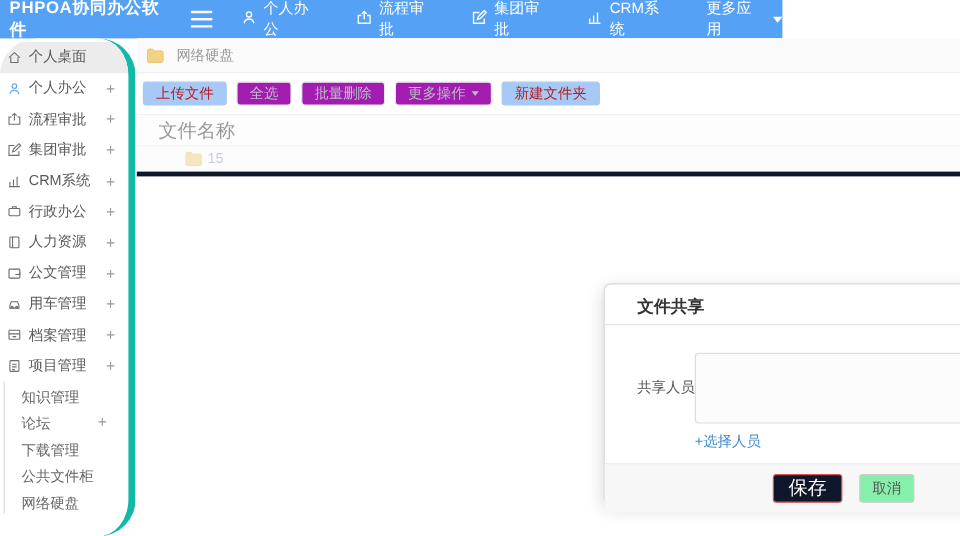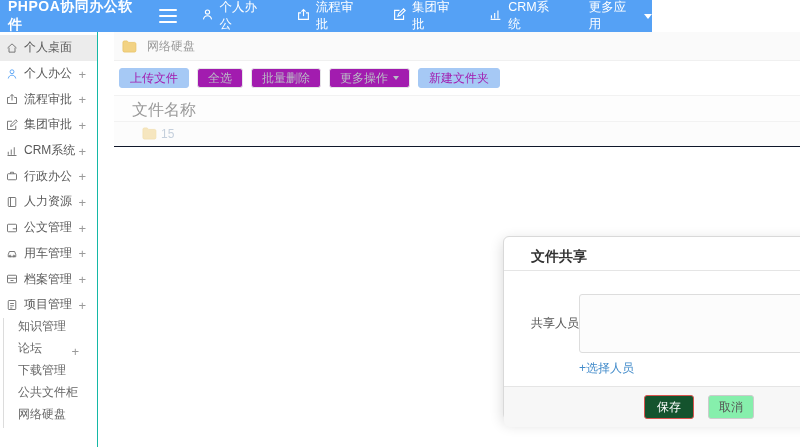--- a/index.html
+++ b/index.html
@@ -13,52 +13,52 @@
   .hamburger { margin-left:16px; width:18px; height:14px; display:flex; flex-direction:column;
     justify-content:space-between; cursor:pointer; }
   .hamburger i { display:block; height:2px; background:#fff; border-radius:1px; }
   .topnav { margin-left:24px; display:flex; align-items:center; gap:30px; }
   .topnav .nav-item { display:flex; align-items:center; gap:6px; font-size:12.5px; cursor:pointer; }
   .topnav svg { width:13px; height:13px; stroke:#fff; fill:none; stroke-width:1.4; }
   .caret-down { width:0; height:0; border-left:4px solid transparent; border-right:4px solid transparent;
     border-top:5px solid #fff; margin-left:2px; }
 
   
-  .sidebar { position:absolute; left:0; top:32px; width:98px; height:415px;
-    background:#fff; border-right:1px solid #14b8a6; padding-top:3px; overflow:hidden; }
+  .sidebar { position:absolute; left:0; top:32px; width:113px; height:415px;
+    background:#fff; border-right:6px solid #14b8a6; padding-top:3px; overflow:hidden;border-radius:31px; }
   .side-item { position:relative; height:25.7px; display:flex; align-items:center;
     padding-left:6px; font-size:12px; color:#595959; cursor:pointer; }
   .side-item.active { background:#ececec; }
   .side-item .icon { width:12px; height:12px; margin-right:6px; color:#6b6b6b; flex:none; display:flex; }
   .side-item .icon svg { width:12px; height:12px; stroke:currentColor; fill:none; stroke-width:1.2; }
   .side-item .icon.blue { color:#55a1f5; }
   .expander { position:absolute; right:11px; top:50%; transform:translateY(-50%);
     font-size:13px; color:#9a9a9a; font-weight:400; }
   .submenu { margin-left:3px; border-left:1px solid #dcdcdc; }
-  .sub-item { position:relative; height:22px; display:flex; align-items:flex-start;
+  .sub-item { position:relative; height:22px; display:flex; align-items:flex-end;
     padding-left:14px; font-size:12px; color:#666; cursor:pointer; }
   .sub-item .expander { right:18px; }
 
   
   .main { position:absolute; left:114px; top:32px; width:686px; height:415px; background:#fff; }
   .breadcrumb { height:29px; display:flex; align-items:center; padding-left:8px; gap:6px;
     background:#fafafa; border-bottom:1px solid #f0f0f0; font-size:12px; color:#999; }
   .toolbar { padding:7px 0 7px 5px; display:flex; align-items:center; }
   .btn { height:20px; display:inline-flex; align-items:center; padding:0 10px; margin-right:8px;
     font-size:12px; border-radius:3px; cursor:pointer; white-space:nowrap; }
-  .btn-primary { background:#a6c9f5; color:#a21caf; border:1px solid #a6c9f5; }
+  .btn-primary { background:#a6c9f5; color:#b91c1c; border:1px solid #a6c9f5; }
   .btn-default { background:#a21caf; color:#b9bec5; border:1px solid #e6e6e8; }
   .btn .caret-gray { width:0; height:0; border-left:3.5px solid transparent; border-right:3.5px solid transparent;
     border-top:4px solid #b9bec5; margin-left:5px; }
 
   .filetable { width:100%; }
   .ft-header { height:27px; line-height:27px; padding-left:18px; font-size:16px; color:#999;
     background:#fdfdfd; border-top:1px solid #f2f2f2; border-bottom:1px solid #f2f2f2; }
-  .ft-row { height:24.5px; display:flex; align-items:center; padding-left:8px;
-    border-bottom:1px solid #0f172a; font-size:12px; color:#999; }
+  .ft-row { height:24.5px; display:flex; align-items:center; padding-left:20px;
+    border-bottom:4px solid #0f172a; font-size:12px; color:#999; }
   .ft-row.shaded { background:#fcfcfc; }
   .ft-row input[type=checkbox] { width:11px; height:11px; margin:0 9px 0 0; }
   .cb-placeholder { width:11px; margin-right:9px; visibility:hidden; }
   .file-icon { width:15px; height:13px; margin-right:4px; display:flex; }
   .faded { opacity:.5; display:flex; align-items:center; }
   .faded .name { color:#8ea4bd; }
 
   
   .modal { position:absolute; left:503px; top:236px; width:420px; height:184px;
     background:#fff; border:1px solid #d9d9d9; border-radius:6px;
@@ -68,22 +68,22 @@
   .modal-body { padding:23px 15px 0 27px; }
   .form-row { display:flex; align-items:center; }
   .form-label { width:48px; font-size:12px; color:#555; flex:none; }
   .share-box { flex:1; height:59px; background:#fcfcfc; border:1px solid #ddd; border-radius:3px;
     resize:none; font-size:12px; color:#555; padding:4px 6px;
     font-family:"Liberation Sans","DejaVu Sans",sans-serif; }
   .select-link { display:inline-block; margin:7px 0 0 48px; font-size:12px; color:#428bca;
     text-decoration:none; cursor:pointer; }
   .modal-footer { margin-top:9px; height:41px; background:#f7f7f7; border-top:1px solid #e5e5e5;
     border-radius:0 0 6px 6px; padding:8px 0 0 140px; display:flex; gap:14px; }
-  .btn-save { height:24px; padding:0 12px; background:#14532d; border:1px solid #d9534f;
-    color:#fff; font-size:12px; border-radius:3px; cursor:pointer; }
+  .btn-save { height:24px; padding:0 12px; background:#0f172a; border:1px solid #d9534f;
+    color:#fff; font-size:16px; border-radius:3px; cursor:pointer; }
   .btn-cancel { height:24px; padding:0 10px; background:#86efac; border:1px solid #ccc;
     color:#555; font-size:12px; border-radius:3px; cursor:pointer; }
 </style>
 </head>
 <body>
 
 <div class="topbar">
   <div class="logo">PHPOA协同办公软件</div>
   <div class="hamburger">
       <i></i>

